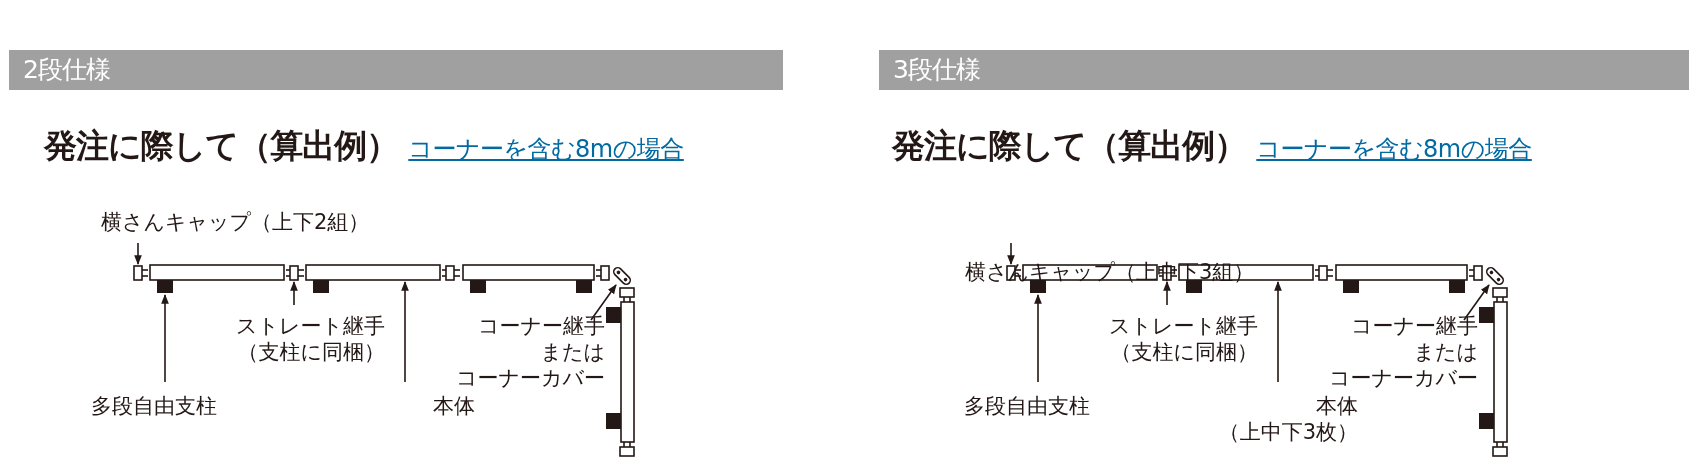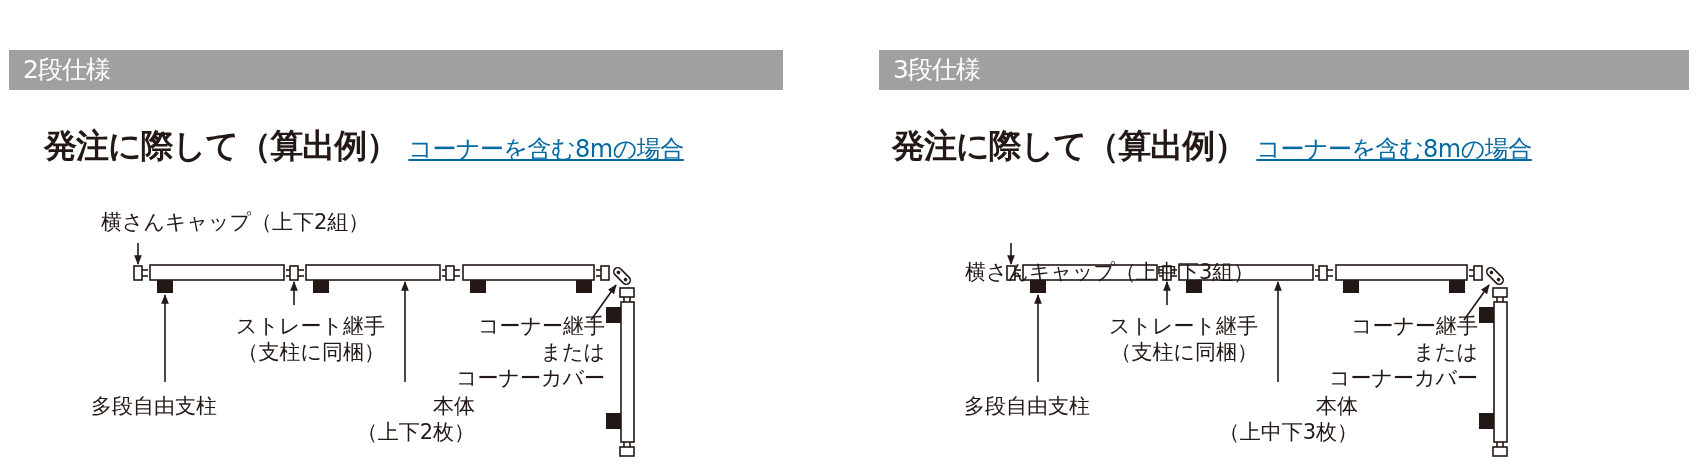--- a/index.html
+++ b/index.html
@@ -114,21 +114,20 @@
     <div>（支柱に同梱）</div>
   </div>
   <div class="lbl center" style="left:430px; top:313px; width:175px;">
     <div>コーナー継手</div>
     <div>または</div>
     <div>コーナーカバー</div>
   </div>
   <div class="lbl" style="left:91px; top:393px;">多段自由支柱</div>
   <div class="lbl center" style="left:335px; top:393px; width:140px;">
     <div>本体</div>
-    <div>（上下2枚）</div>
   </div>
 </div>
 
 <div class="panel" style="left:852px; width:856px;">
   <div class="section-bar" style="left:27px; width:810px;">
     <span>3段仕様</span>
   </div>
   <div class="heading" style="left:40px;">
     <span class="main">発注に際して（算出例）</span><span class="sub">コーナーを含む8mの場合</span>
   </div>

